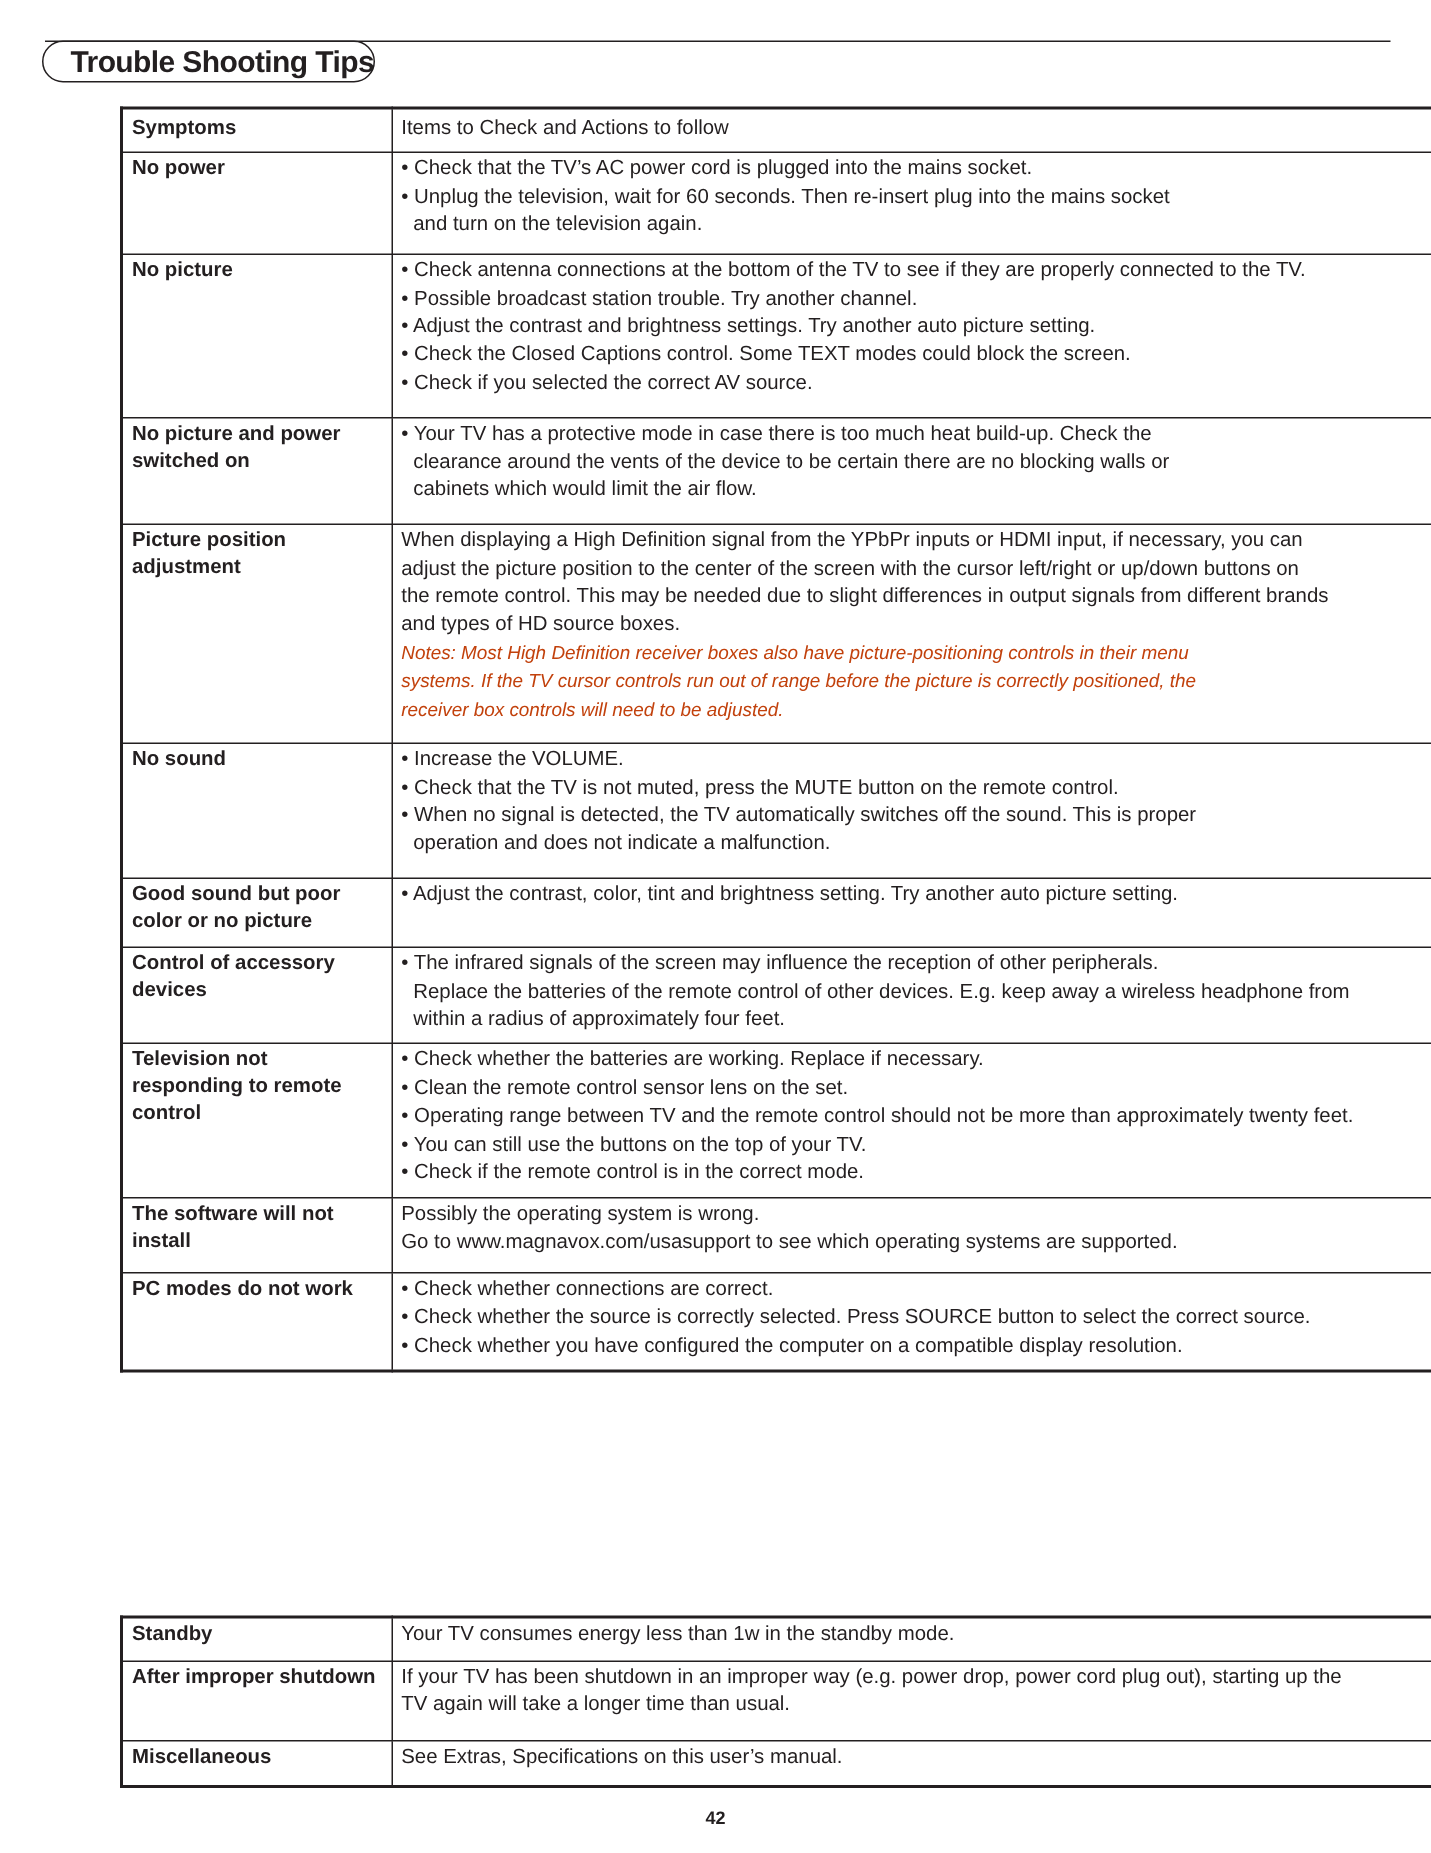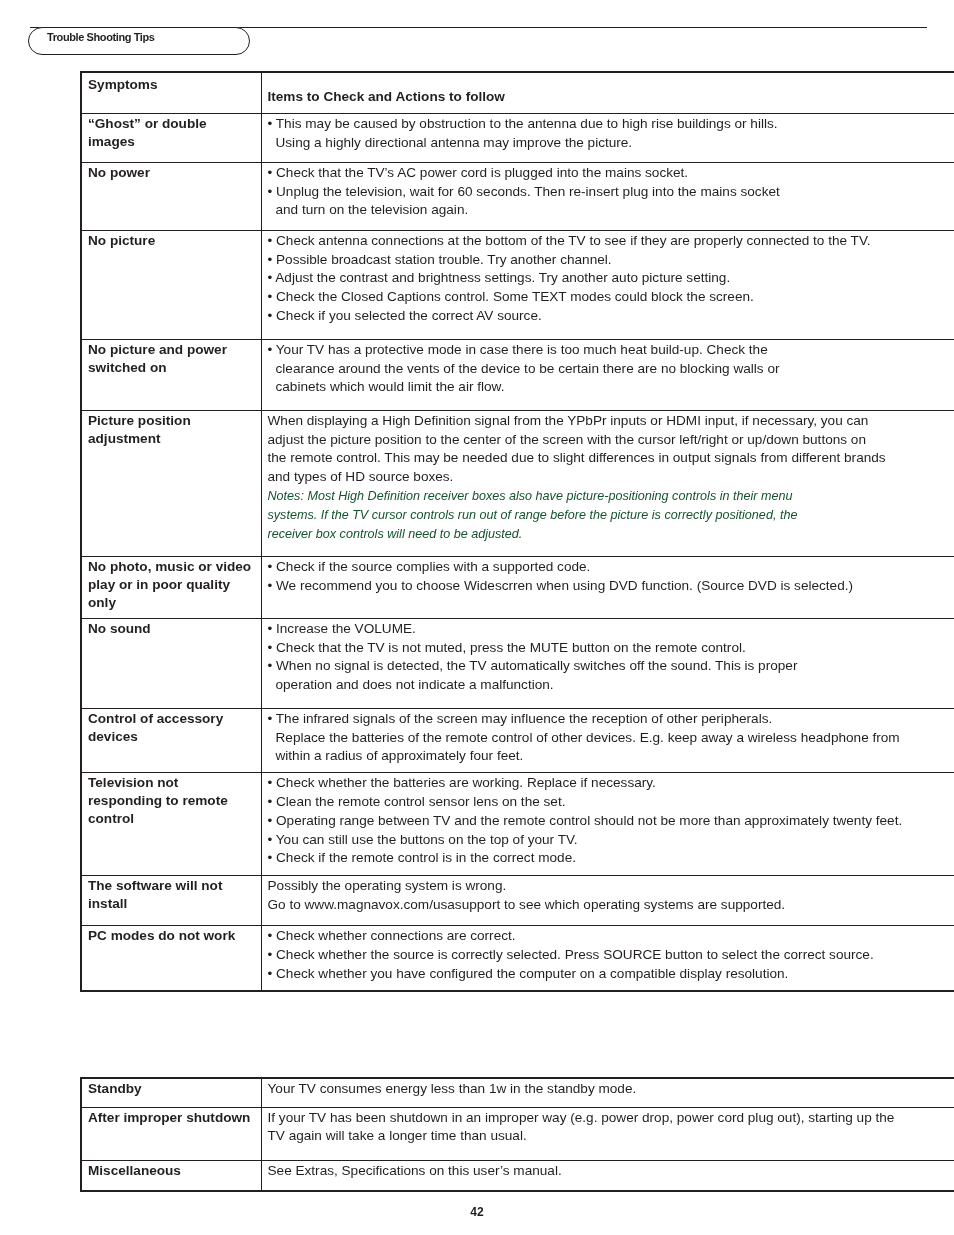--- a/index.html
+++ b/index.html
@@ -13,39 +13,39 @@
     border-top: 1.2px solid #231f20;
   }
   .title-pill {
     position: absolute; left: 28px; top: 27px; width: 222px; height: 28px;
     border: 1.3px solid #231f20; border-radius: 0 15px 15px 15px / 0 15px 15px 15px;
     border-top-left-radius: 15px; border-bottom-left-radius: 15px;
     background: #fff; box-sizing: border-box;
   }
   .title-text {
     position: absolute; left: 18px; top: 3px;
-    font-weight: bold; font-size: 11px; letter-spacing: -0.4px; white-space: nowrap;
+    font-weight: bold; font-size: 20px; letter-spacing: -0.4px; white-space: nowrap;
   }
   table.tips {
     position: absolute; left: 39px; width: 876px;
     border-collapse: collapse; table-layout: fixed;
     font-size: 13.6px; line-height: 18.8px; margin-left: 41px;
   }
   table.tips td {
     border: 1.3px solid #231f20; vertical-align: top;
     padding: 1px 6px 6px 6px; box-sizing: border-box;
   }
   table.tips td.sym { width: 180px; font-weight: bold; line-height: 18px; }
   table.tips td.act { font-stretch: condensed; }
   .outer-thick { border: 2px solid #231f20; }
   #table-main { top: 71px; }
   #table-extra { top: 1077px; }
   .line { display: block; white-space: nowrap; }
   .line.cont { padding-left: 8px; }
-  .note { font-style: italic; font-size: 12.6px; color: #14532d; }
+  .note { font-style: italic; font-size: 12.6px; color: #c2410c; }
   .page-number {
     position: absolute; left: 0; width: 954px; top: 1205px; text-align: center;
     font-weight: bold; font-size: 12px;
   }
 </style>
 </head>
 <body>
 
 <div class="top-rule"></div>
 <div class="title-pill">
@@ -53,29 +53,22 @@
 </div>
 
 <table class="tips outer-thick" id="table-main">
   <colgroup>
       <col style="width:180px">
       <col>
     </colgroup>
   <tbody id="main-body">
     <tr style="height:29px">
       <td class="sym" style="padding-top:3px">Symptoms</td>
-      <td class="act" style="font-weight:bold;padding-top:15px">Items to Check and Actions to follow</td>
+      <td class="act" style="font-weight:normal;padding-top:3px">Items to Check and Actions to follow</td>
     </tr>
-  <tr style="height: 49px;">
-        <td class="sym">“Ghost” or double images</td>
-        <td class="act">
-          <span class="line">• This may be caused by obstruction to the antenna due to high rise buildings or hills.</span>
-          <span class="line cont">Using a highly directional antenna may improve the picture.</span>
-        </td>
-      </tr>
       <tr style="height: 68px;">
         <td class="sym">No power</td>
         <td class="act">
           <span class="line">• Check that the TV’s AC power cord is plugged into the mains socket.</span>
           <span class="line">• Unplug the television, wait for 60 seconds. Then re-insert plug into the mains socket</span>
           <span class="line cont">and turn on the television again.</span>
         </td>
       </tr>
       <tr style="height: 109px;">
         <td class="sym">No picture</td>
@@ -100,34 +93,33 @@
         <td class="act">
           <span class="line">When displaying a High Definition signal from the YPbPr inputs or HDMI input, if necessary, you can</span>
           <span class="line">adjust the picture position to the center of the screen with the cursor left/right or up/down buttons on</span>
           <span class="line">the remote control. This may be needed due to slight differences in output signals from different brands</span>
           <span class="line">and types of HD source boxes.</span>
           <span class="line note">Notes: Most High Definition receiver boxes also have picture-positioning controls in their menu</span>
           <span class="line note">systems. If the TV cursor controls run out of range before the picture is correctly positioned, the</span>
           <span class="line note">receiver box controls will need to be adjusted.</span>
         </td>
       </tr>
-      <tr style="height: 57px;">
-        <td class="sym">No photo, music or video play or in poor quality only</td>
-        <td class="act">
-          <span class="line">• Check if the source complies with a supported code.</span>
-          <span class="line">• We recommend you to choose Widescrren when using DVD function. (Source DVD is selected.)</span>
-        </td>
-      </tr>
       <tr style="height: 90px;">
         <td class="sym">No sound</td>
         <td class="act">
           <span class="line">• Increase the VOLUME.</span>
           <span class="line">• Check that the TV is not muted, press the MUTE button on the remote control.</span>
           <span class="line">• When no signal is detected, the TV automatically switches off the sound. This is proper</span>
           <span class="line cont">operation and does not indicate a malfunction.</span>
+        </td>
+      </tr>
+      <tr style="height: 46px;">
+        <td class="sym">Good sound but poor color or no picture</td>
+        <td class="act">
+          <span class="line">• Adjust the contrast, color, tint and brightness setting. Try another auto picture setting.</span>
         </td>
       </tr>
       <tr style="height: 63px;">
         <td class="sym">Control of accessory devices</td>
         <td class="act">
           <span class="line">• The infrared signals of the screen may influence the reception of other peripherals.</span>
           <span class="line cont">Replace the batteries of the remote control of other devices. E.g. keep away a wireless headphone from</span>
           <span class="line cont">within a radius of approximately four feet.</span>
         </td>
       </tr>

